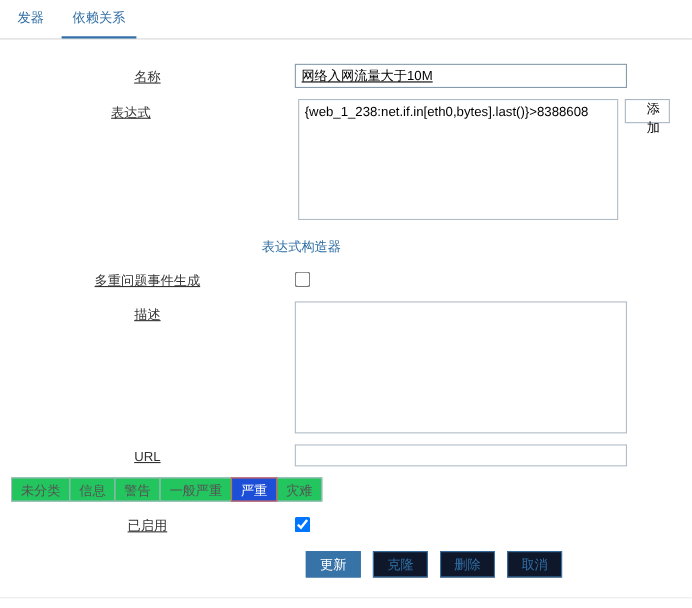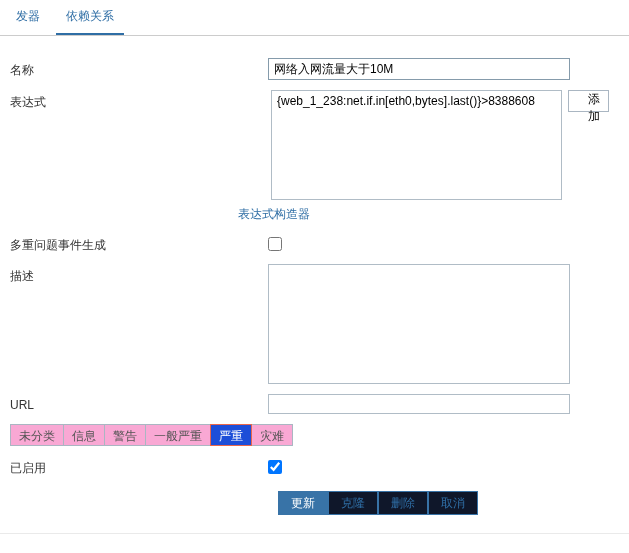--- a/index.html
+++ b/index.html
@@ -36,37 +36,39 @@
       border-bottom: 1px solid #eaeaea;
       padding-bottom: 18px;
     }
     .form-row {
       display: flex;
       align-items: flex-start;
       margin-bottom: 10px;
     }
     .form-label {
       width: 258px;
-      text-align: left;
+      text-align: center;
       padding-right: 10px;
       padding-top: 4px;
       color: #333;
+      text-decoration: underline;
     }
     .form-control {
       display: flex;
       align-items: flex-start;
       flex-direction: column;
     }
     .text-input {
       width: 302px;
       height: 22px;
       border: 1px solid #859bab;
       padding: 2px 5px;
       font-size: 12px;
       font-family: inherit;
+      text-decoration: underline;
     }
     .textarea {
       width: 302px;
       border: 1px solid #b0bcc6;
       padding: 3px 5px;
       font-size: 12px;
       font-family: inherit;
       resize: none;
       line-height: 1.3;
     }
@@ -78,60 +80,60 @@
       border: 1px solid #aab6c2;
       background: #fff;
       cursor: pointer;
       font-size: 12px;
       margin-left: 6px;
       text-align: right;
     }
     .expr-row { display: flex; align-items: flex-start; padding-left: 33px; }
     .link {
       color: #2f6ea5;
-      margin-top: 6px;
+      margin-top: 16px;
       cursor: pointer;
       text-decoration: none;
     }
     .checkbox {
       margin-top: 4px;
       width: 14px;
       height: 14px;
     }
     .url-input {
       width: 302px;
       height: 20px;
       border: 1px solid #b0bcc6;
       padding: 2px 5px;
       font-size: 12px;
     }
     .severity-group {
       display: flex;
     }
     .sev-btn {
       border: 1px solid #aab6c2;
-      background: #f9a8d4;
+      background: #22c55e;
       padding: 3px 8px;
       font-size: 12px;
       cursor: pointer;
       margin-left: -1px;
       height: 22px;
       color: #555;
     }
     .sev-btn:first-child { margin-left: 0; }
     .sev-btn.selected {
       background: #1d4ed8;
       color: #fff;
       border-color: #e9674a;
       z-index: 1;
       position: relative;
     }
     .action-row {
       display: flex;
-      gap: 0;
+      gap: 11px;
       margin-left: 268px;
       margin-top: 14px;
       align-items: flex-end;
     }
     .action-btn {
       height: 24px;
       padding: 0 12px;
       border: 1px solid #3873a7;
       background: #0f172a;
       color: #2f6ea5;

